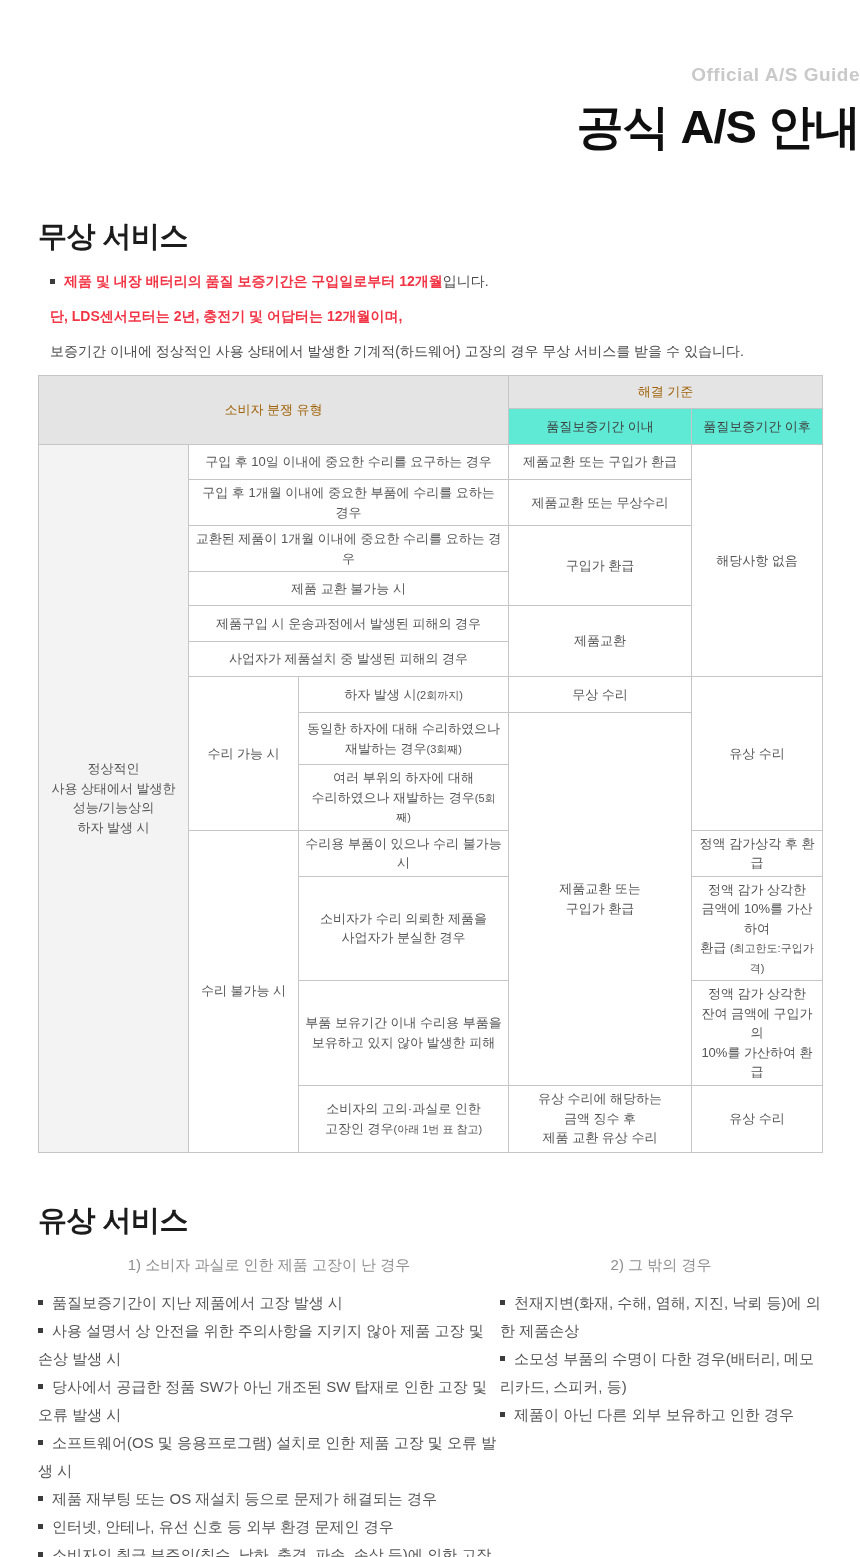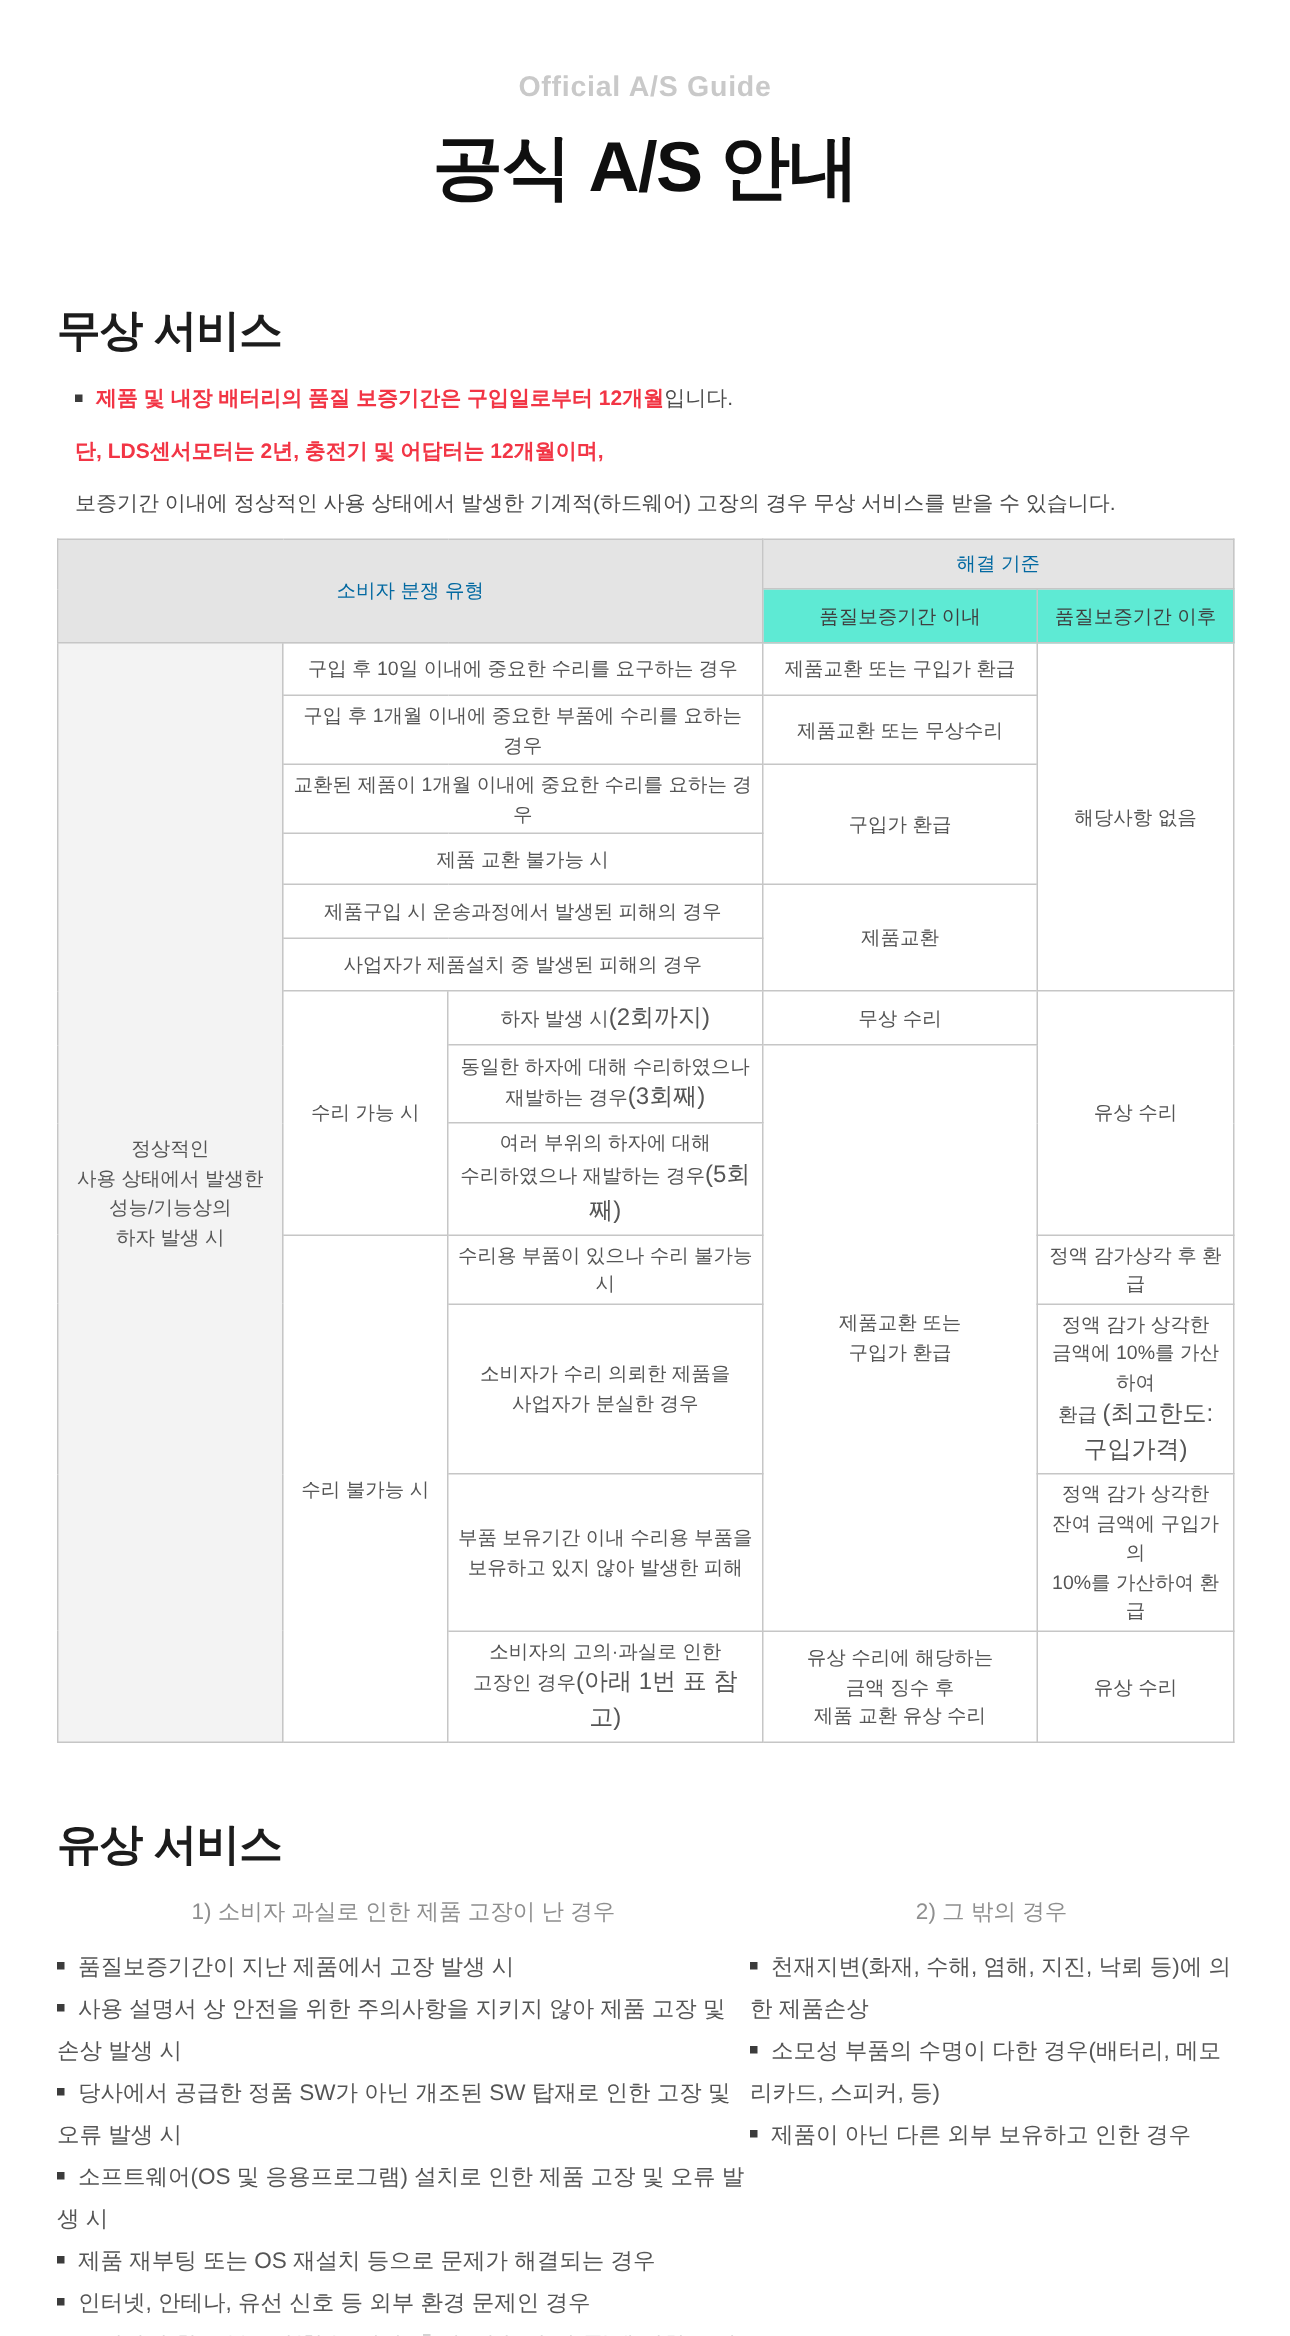--- a/index.html
+++ b/index.html
@@ -1,43 +1,43 @@
 <!DOCTYPE html>
 <html lang="ko"><head>
 <meta charset="utf-8">
 <style>
   html,body { margin:0; padding:0; background:#fff; }
   body { font-family:"Liberation Sans","DejaVu Sans",sans-serif; color:#555; }
   .page { width:860px; height:1557px; background:#fff; overflow:hidden; position:relative; }
   .content { padding:0 38px; }
 
   
-  .hero { padding-top:48px; text-align:center; }
+  .hero { padding-top:64px; text-align:right; }
   .eyebrow { font-size:19px; font-weight:700; color:#c9c9c9; letter-spacing:.5px; }
   .page-title { margin:10px 0 0; font-size:47px; font-weight:800; color:#0f0f0f; letter-spacing:-1px; }
 
   
   h2.section-h { margin:0; font-size:29px; font-weight:800; color:#1c1c1c; letter-spacing:-.5px; }
 
   
   .free { margin-top:58px; }
   .intro { margin-top:13px; font-size:14px; line-height:23px; color:#4a4a4a; }
   .intro p { margin:12px; }
   .red { color:#f23545; font-weight:700; }
   .sq { display:inline-block; width:5px; height:5px; background:#3c3c3c; margin-right:9px; vertical-align:2px; }
 
   
   table.as { border-collapse:collapse; table-layout:fixed; width:784px; margin-top:6px; font-size:13px; color:#555; }
   table.as td, table.as th { border:1px solid #c6c6c6; text-align:center; vertical-align:middle;
     white-space:pre-line; padding:3px 6px; line-height:1.5; font-weight:400; }
-  .hdr-dark { background:#e4e4e4; color:#0369a1; }
+  .hdr-dark { background:#e4e4e4; color:#a16207; }
   .hdr-light { background:#5eead4; color:#3f3f3f; }
   .rowlabel { background:#f3f3f3; }
   tr.hr1 { height:33px; } tr.hr2 { height:36px; }
-  .note { font-size:16px; }
+  .note { font-size:11px; }
 
   
   .paid { margin-top:48px; }
   .cols { display:flex; margin-top:15px; }
   .col-left { width:462px; flex:none; }
   .col-right { flex:1; }
   .subtitle { font-size:15px; color:#8f8f8f; margin:0 0 14px 0;text-align:center; }
   ul.blist { list-style:none; margin:0; padding:0; font-size:15px; color:#555; }
   ul.blist li { line-height:28px; }
   ul.blist .sq { vertical-align:3px; }

